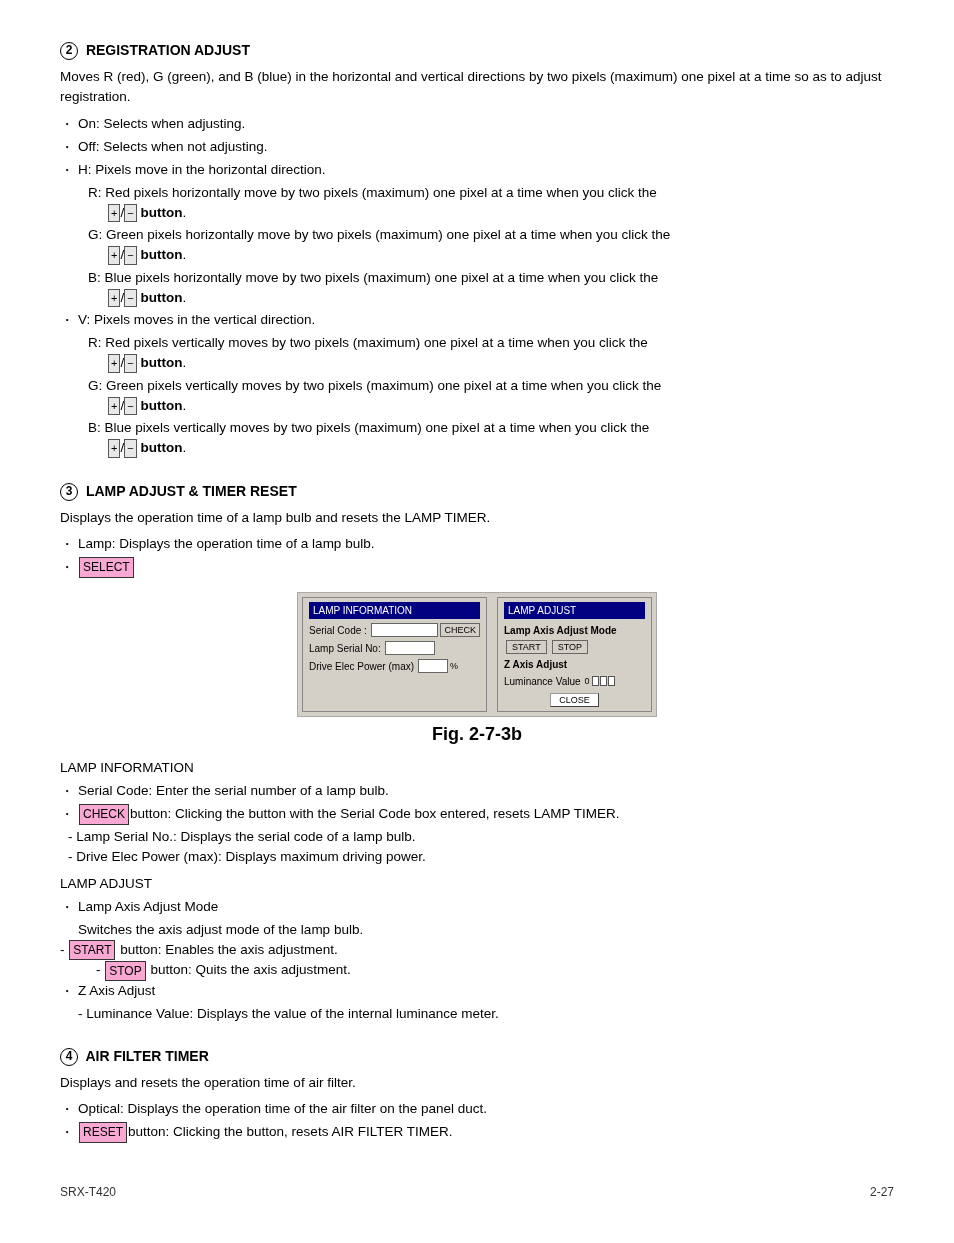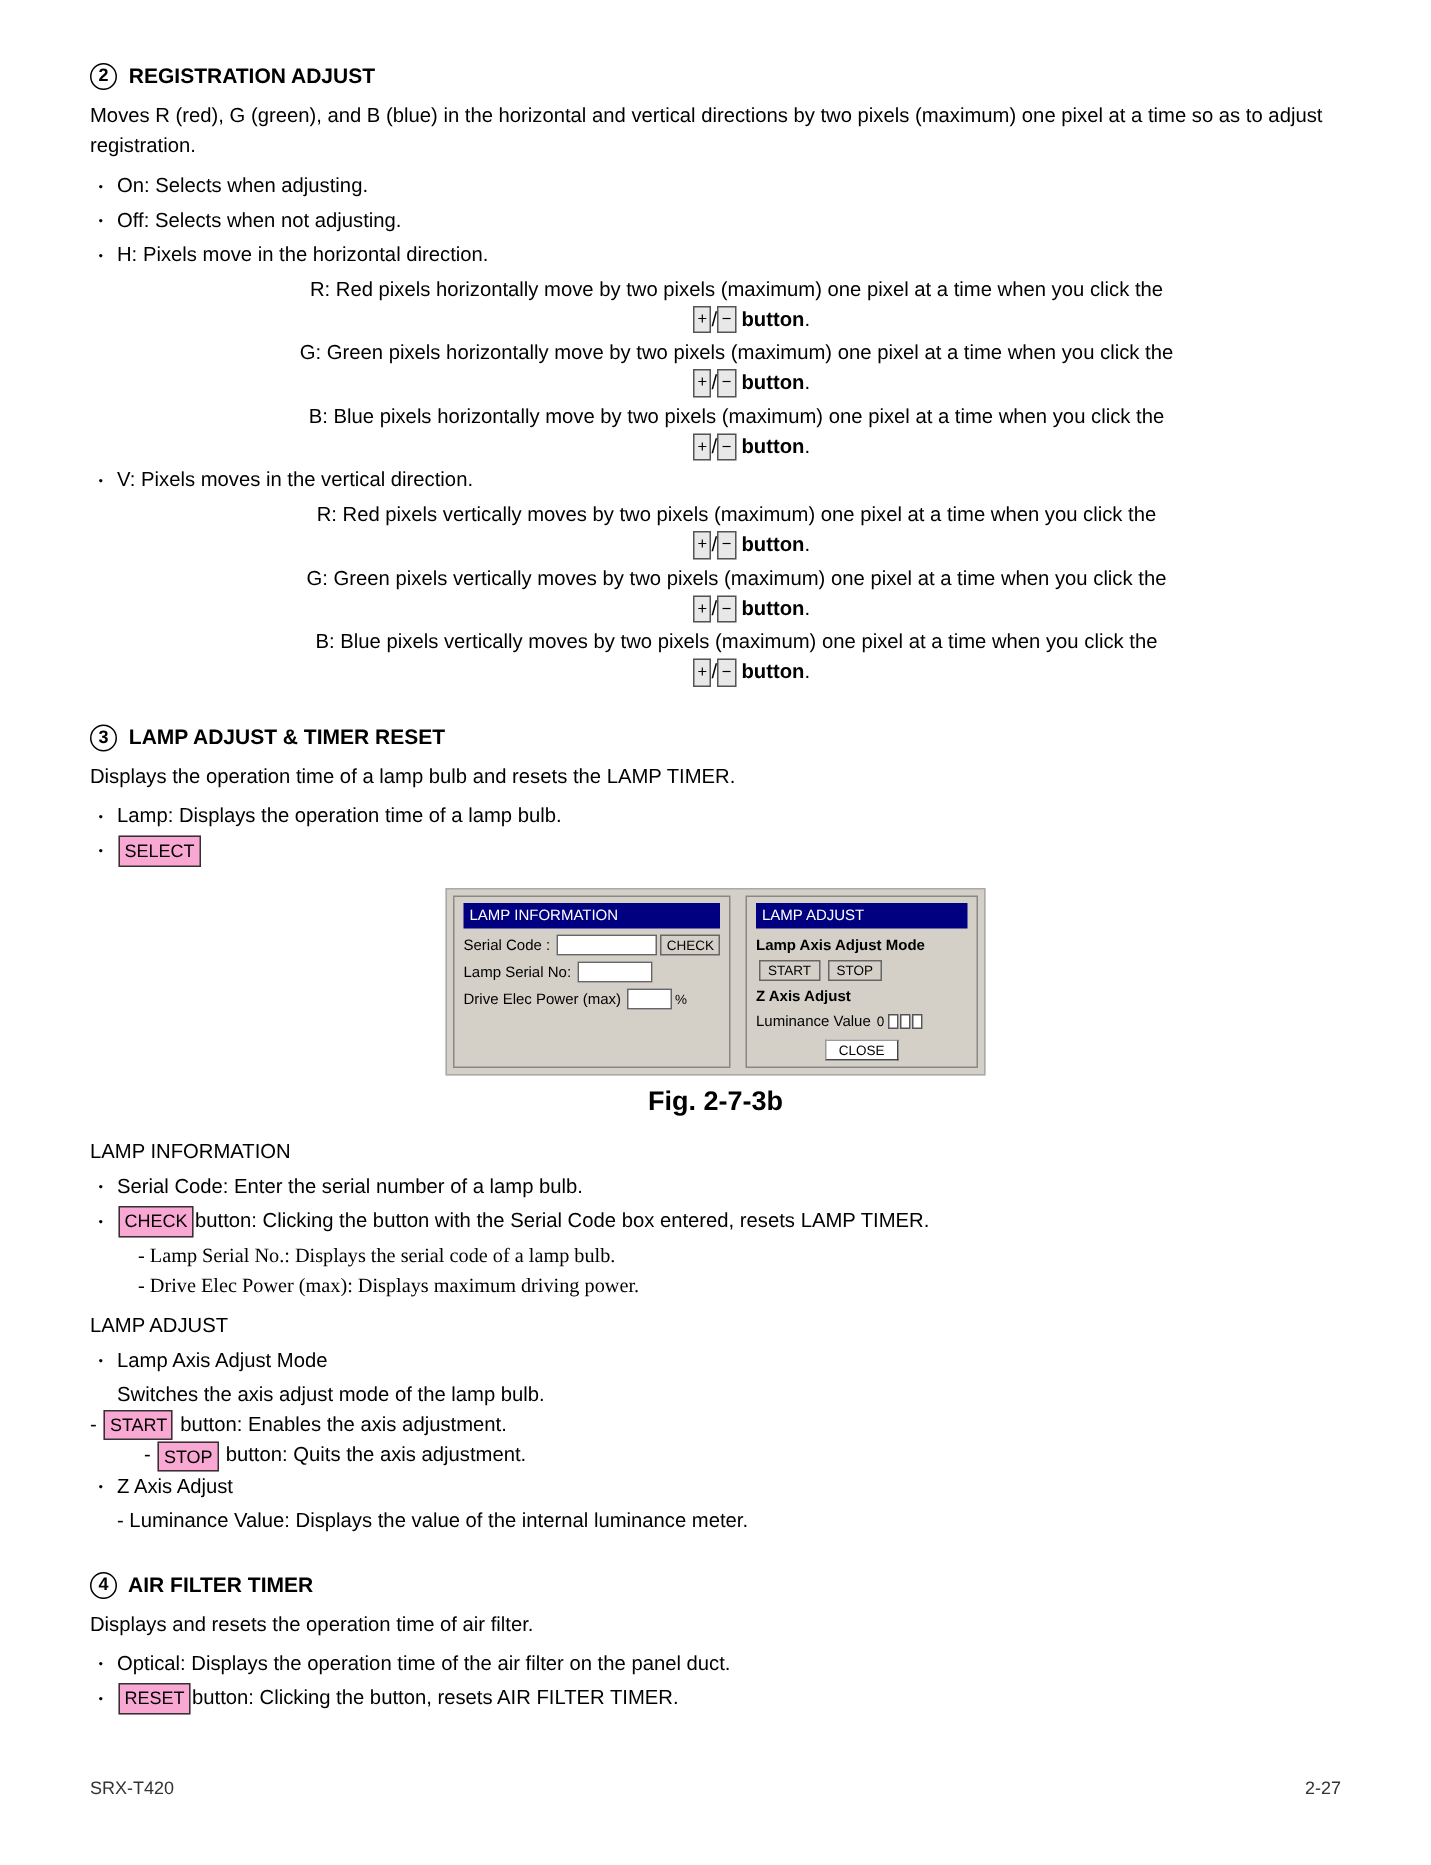--- a/index.html
+++ b/index.html
@@ -38,21 +38,20 @@
       display: flex;
       margin-bottom: 2px;
     }
     .bullet-dot {
       min-width: 18px;
       font-size: 14px;
     }
     .sub-item {
       margin-left: 28px;
       margin-bottom: 2px;
-      text-align: center;
     }
     .inline-btn {
       display: inline-block;
       border: 1px solid #333;
       padding: 0px 3px;
       font-size: 12px;
       font-family: Arial, sans-serif;
       background: #f9a8d4;
       vertical-align: middle;
       margin: 0 1px;
@@ -168,22 +167,21 @@
       align-items: center;
     }
     p.intro {
       margin-bottom: 6px;
     }
     .lamp-info-section {
       margin-left: 0;
       margin-top: 4px;
     }
     .lamp-info-sub {
-      margin-left: 32px;
-      font-family: Liberation Serif, serif;
+      margin-left: 8px;
     }
   </style>
 </head>
 <body>
 
 <div class="section">
   <div class="section-title">
     <span class="circle-num">2</span>
     <span>REGISTRATION ADJUST</span>
   </div>

